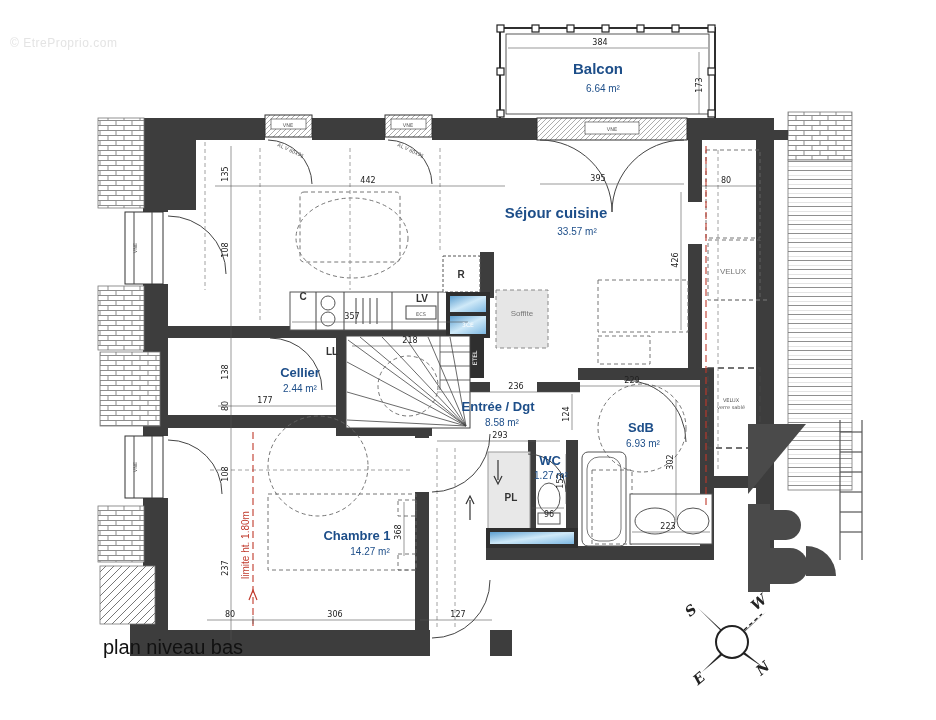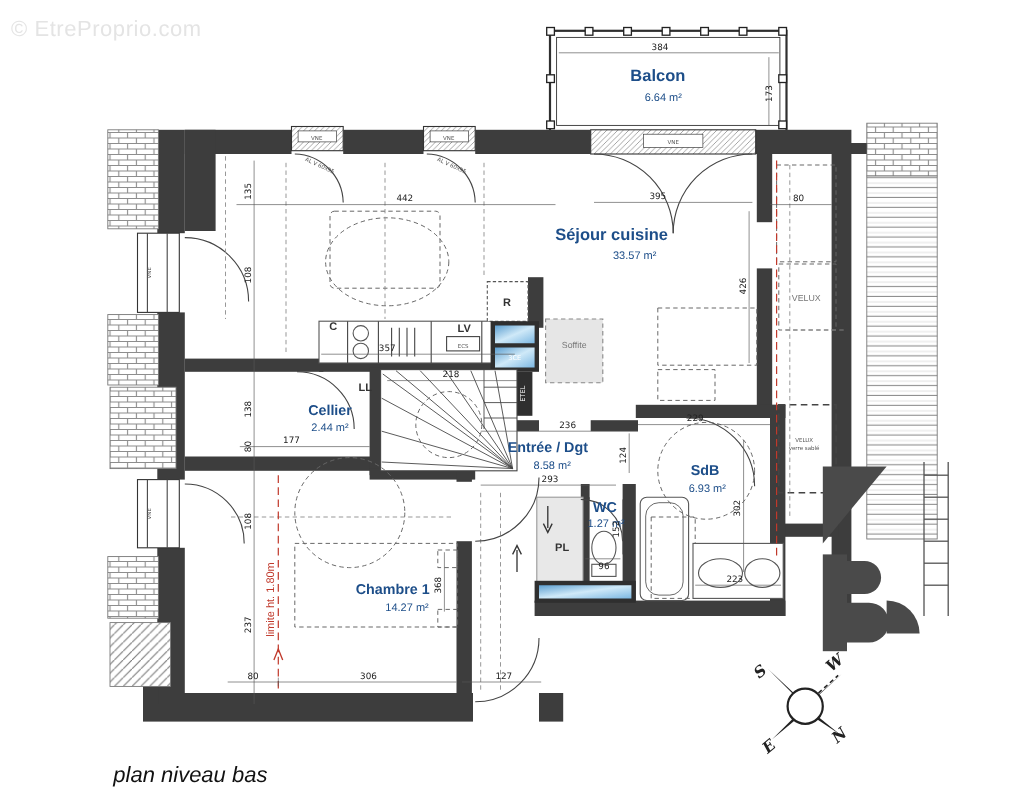--- a/index.html
+++ b/index.html
@@ -17,22 +17,22 @@
   .red-lab{font-family:"Liberation Sans",sans-serif;font-size:10px;fill:#c0392b;text-anchor:middle;}
   .gray-lab{font-family:"Liberation Sans",sans-serif;font-size:8px;fill:#777;text-anchor:middle;}
   .cletter{font-family:"DejaVu Serif",serif;font-style:italic;font-weight:bold;font-size:14px;fill:#222;text-anchor:middle;}
   .wall{fill:#3d3d3d;stroke:none;}
   .thin{stroke:#444;stroke-width:1;fill:none;}
   .dimline{stroke:#555;stroke-width:0.6;fill:none;}
   .dash{stroke:#8a8a8a;stroke-width:0.8;fill:none;stroke-dasharray:4 3;}
   .rdash{stroke:#c0392b;stroke-width:1.1;fill:none;stroke-dasharray:7 4;}
   .furn{stroke:#666;stroke-width:0.9;fill:none;stroke-dasharray:4 3;}
   .fix{stroke:#555;stroke-width:1;fill:#fff;}
-  .title-text{position:absolute;left:103px;top:694px;font-size:20px;color:#111;font-style:italic;}
-  .wm{position:absolute;left:10px;top:16px;font-size:20px;color:#e4e4e4;letter-spacing:0.5px;}
+  .title-text{position:absolute;left:103px;top:636px;font-size:20px;color:#111;}
+  .wm{position:absolute;left:10px;top:36px;font-size:12px;color:#e4e4e4;letter-spacing:0.5px;}
 </style>
 </head>
 <body>
 
 <div id="stage">
 
 <svg width="936" height="720" viewBox="0 0 936 720">
   <defs>
     <pattern id="brick" width="16" height="10" patternUnits="userSpaceOnUse">
       <rect width="16" height="10" fill="#fff"></rect>

